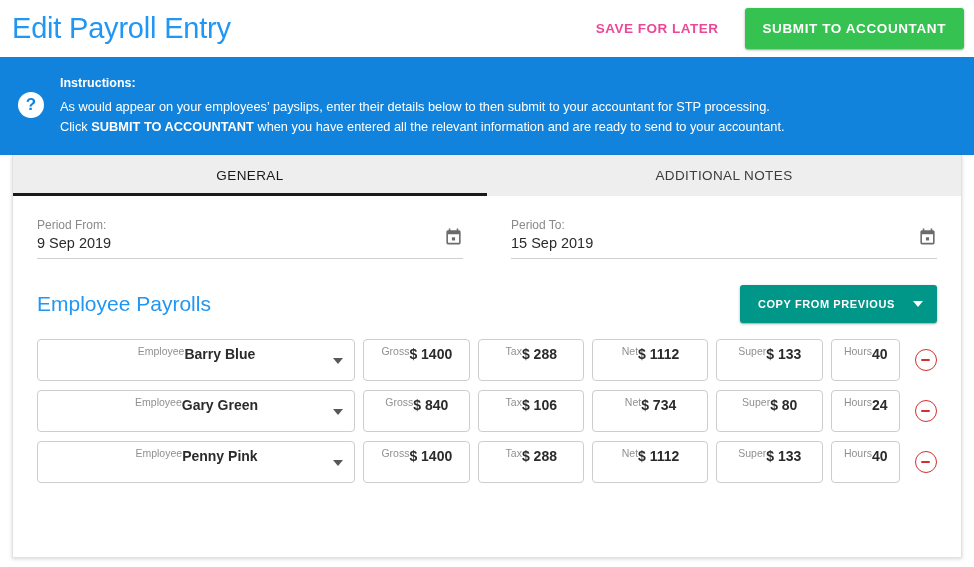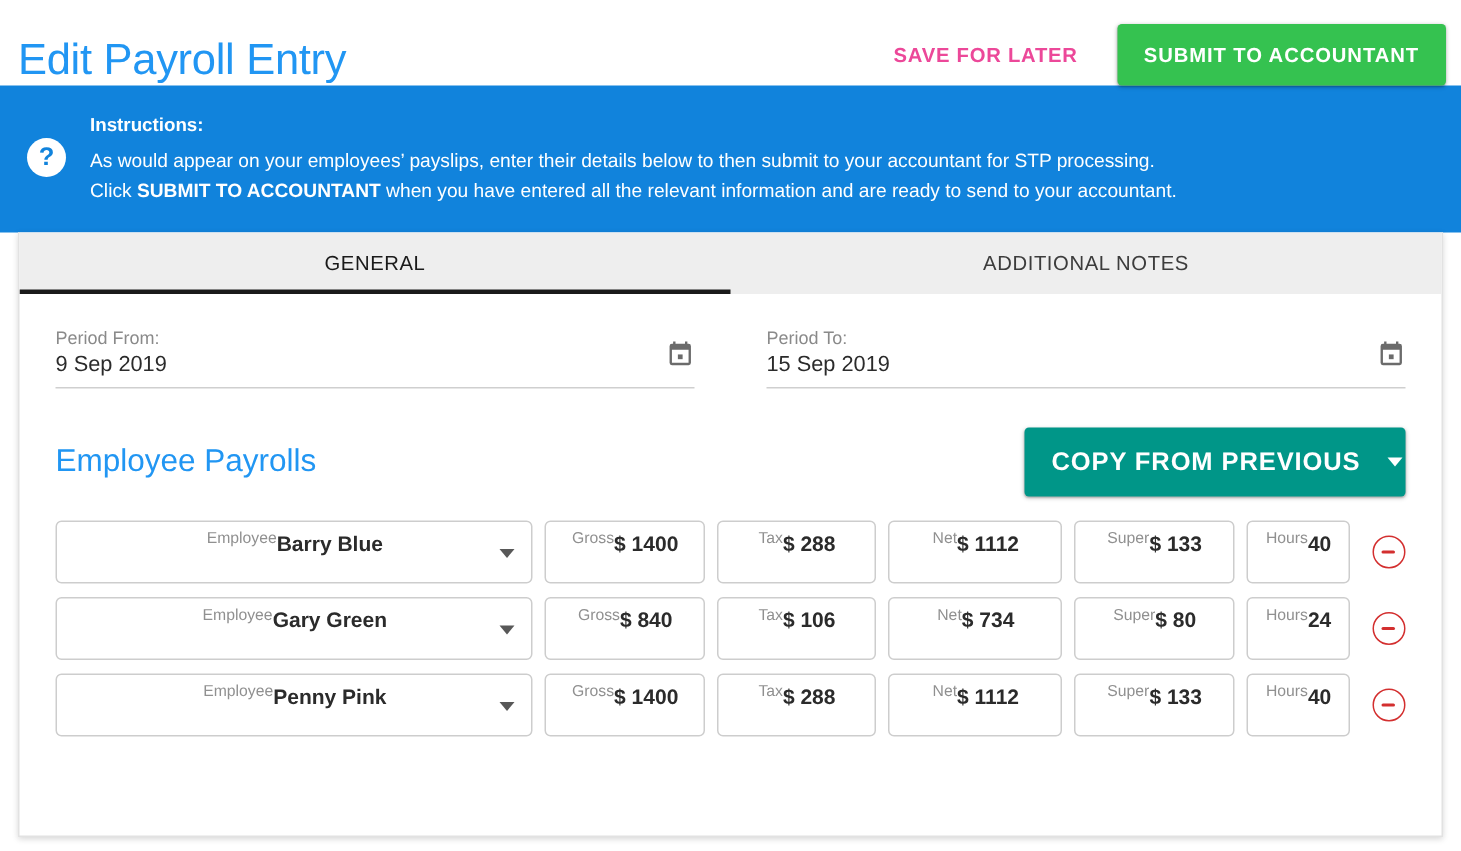--- a/index.html
+++ b/index.html
@@ -8,21 +8,21 @@
     width: 974px; height: 567px;
     background: #ffffff;
     font-family: "Liberation Sans", sans-serif;
     overflow: hidden;
   }
   .page { position: relative; width: 974px; height: 567px; background: #fff; }
 
   
   .header {
     height: 57px;
-    display: flex; align-items: flex-end;
+    display: flex; align-items: center;
     padding: 0 10px 0 12px;
   }
   .page-title {
     font-size: 29px;
     color: #2196F3;
     font-weight: 400;
     letter-spacing: -0.2px;
     white-space: nowrap;
   }
   .header-actions { margin-left: auto; display: flex; align-items: center; gap: 20px; }
@@ -112,23 +112,23 @@
     display: flex; align-items: center;
     margin-top: 26px; margin-bottom: 16px;
   }
   .section-title {
     font-size: 21px; color: #2196F3; font-weight: 400;
   }
   .btn-teal {
     margin-left: auto;
     background: #009688;
     color: #fff; border: none; border-radius: 3px;
-    font-size: 17px; font-weight: bold; letter-spacing: 0.6px;
+    font-size: 11px; font-weight: bold; letter-spacing: 0.6px;
     font-family: "Liberation Sans", sans-serif;
-    padding: 13px 2px 13px 18px; cursor: pointer;
+    padding: 13px 14px 13px 18px; cursor: pointer;
     display: flex; align-items: center; gap: 18px;
     box-shadow: 0 1px 3px rgba(0,0,0,0.26), 0 1px 1px rgba(0,0,0,0.14);
   }
   .caret-down {
     width: 0; height: 0;
     border-left: 5.5px solid transparent;
     border-right: 5.5px solid transparent;
     border-top: 6px solid #fff;
   }
 

